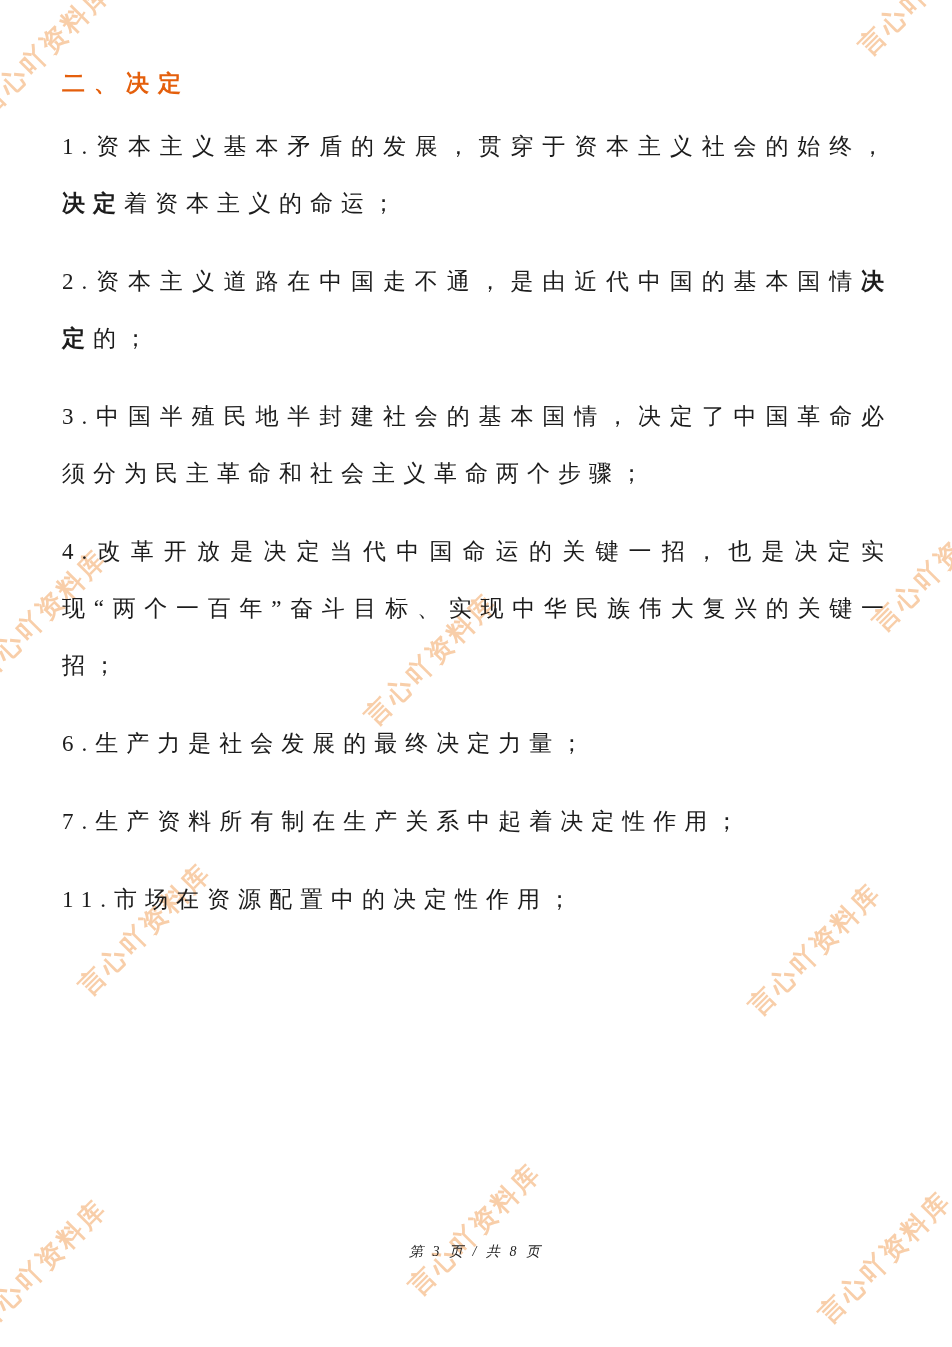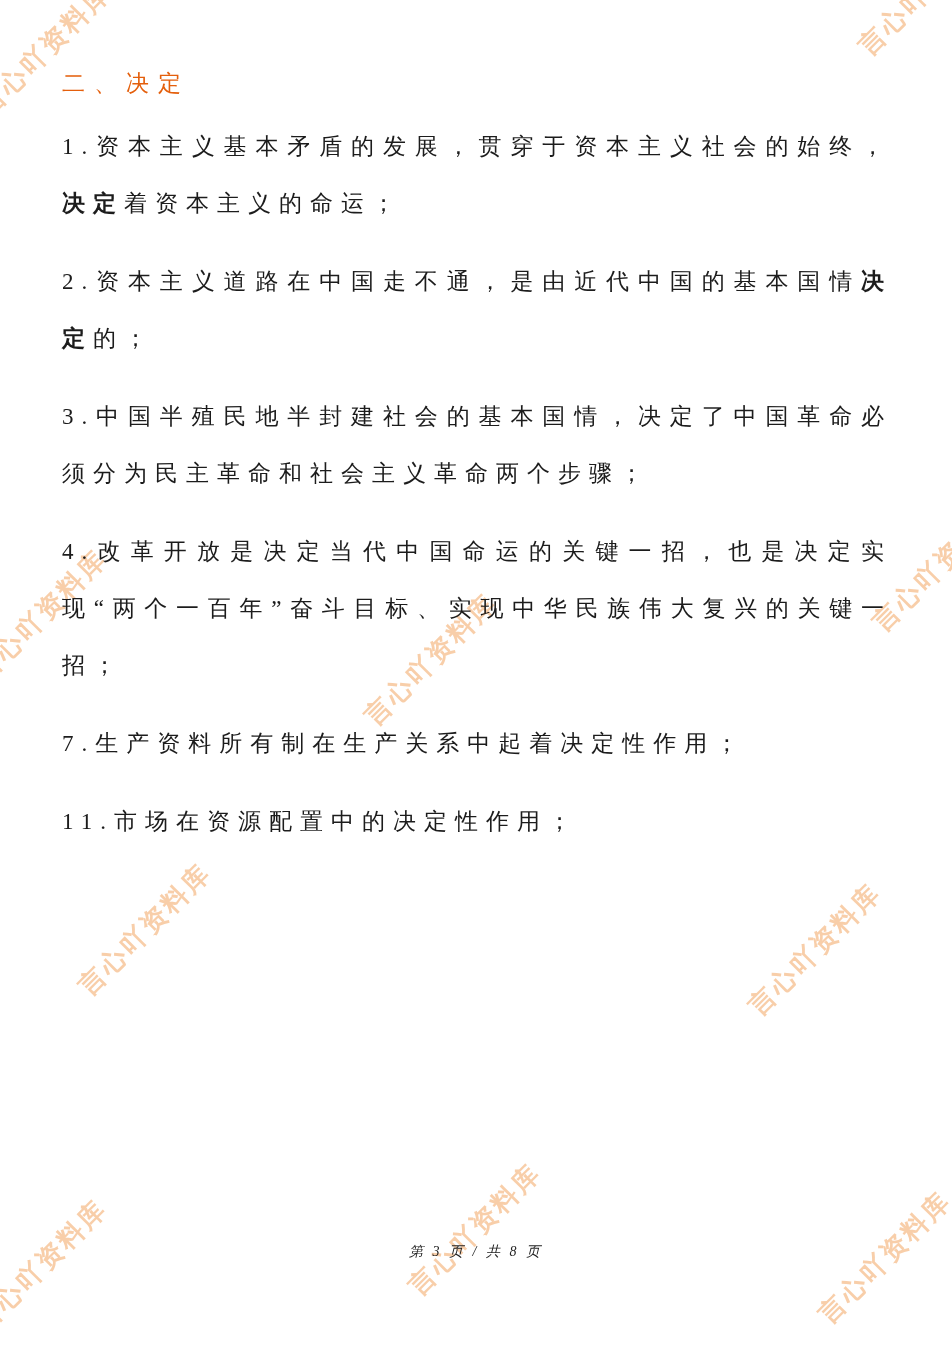--- a/index.html
+++ b/index.html
@@ -11,21 +11,21 @@
     font-family:"Liberation Serif","DejaVu Serif",serif;
     color:#1c1c1c;
   }
   .page{
     position:absolute;inset:0;
   }
   .heading{
     position:absolute;
     left:62px;top:68px;
     font-size:23px;
-    font-weight:400;
+    font-weight:700;
     letter-spacing:9px;
     color:#e45f0c;
   }
   .content{
     position:absolute;
     left:62px;top:118px;
     width:830px;
     font-size:23px;
     line-height:57px;
   }
@@ -80,19 +80,20 @@
       <span class="watermark" style="left: 798px; top: 1240px;">言心吖资料库</span>
     </div>
 
   <div class="heading">二、决定</div>
 
   <div class="content" id="content">
       <p><span>1.资本主义基本矛盾的发展，贯穿于资本主义社会的始终，</span><span class="bold">决定</span><span>着资本主义的命运；</span></p>
       <p><span>2.资本主义道路在中国走不通，是由近代中国的基本国情</span><span class="bold">决定</span><span>的；</span></p>
       <p><span>3.中国半殖民地半封建社会的基本国情，决定了中国革命必须分为民主革命和社会主义革命两个步骤；</span></p>
       <p><span>4.改革开放是决定当代中国命运的关键一招，也是决定实现“两个一百年”奋斗目标、实现中华民族伟大复兴的关键一招；</span></p>
+      <p><span>6.生产力是社会发展的最终决定力量；</span></p>
       <p><span>7.生产资料所有制在生产关系中起着决定性作用；</span></p>
       <p><span>11.市场在资源配置中的决定性作用；</span></p>
     </div>
 
   <div class="footer">第 3 页 / 共 8 页</div>
 
 </div>
 
 </body></html>

